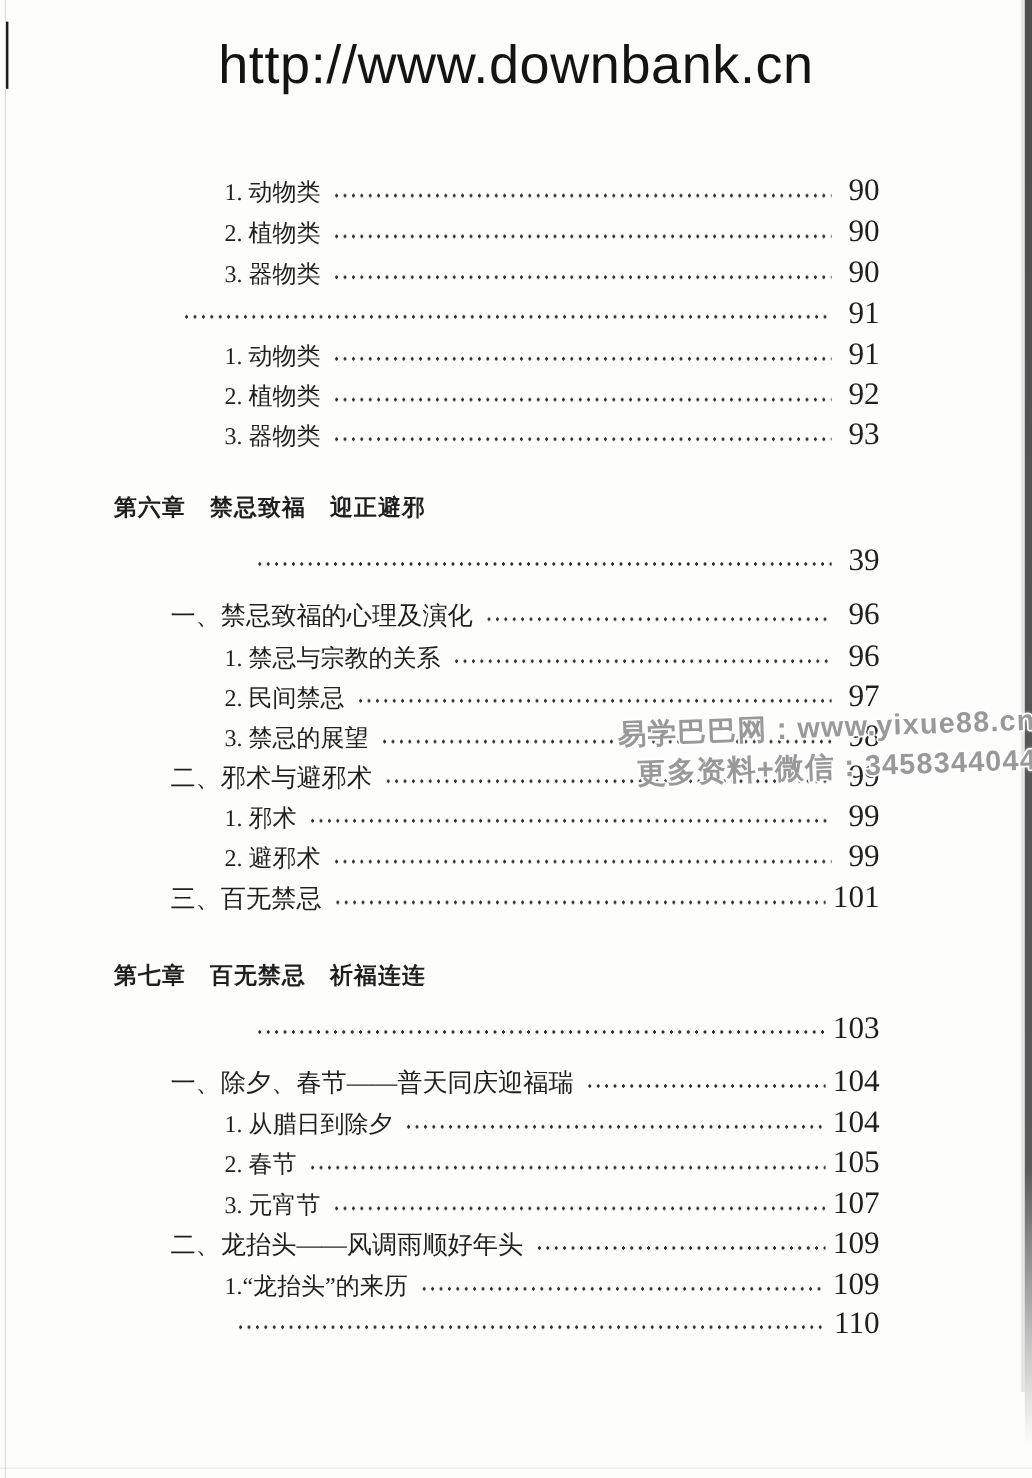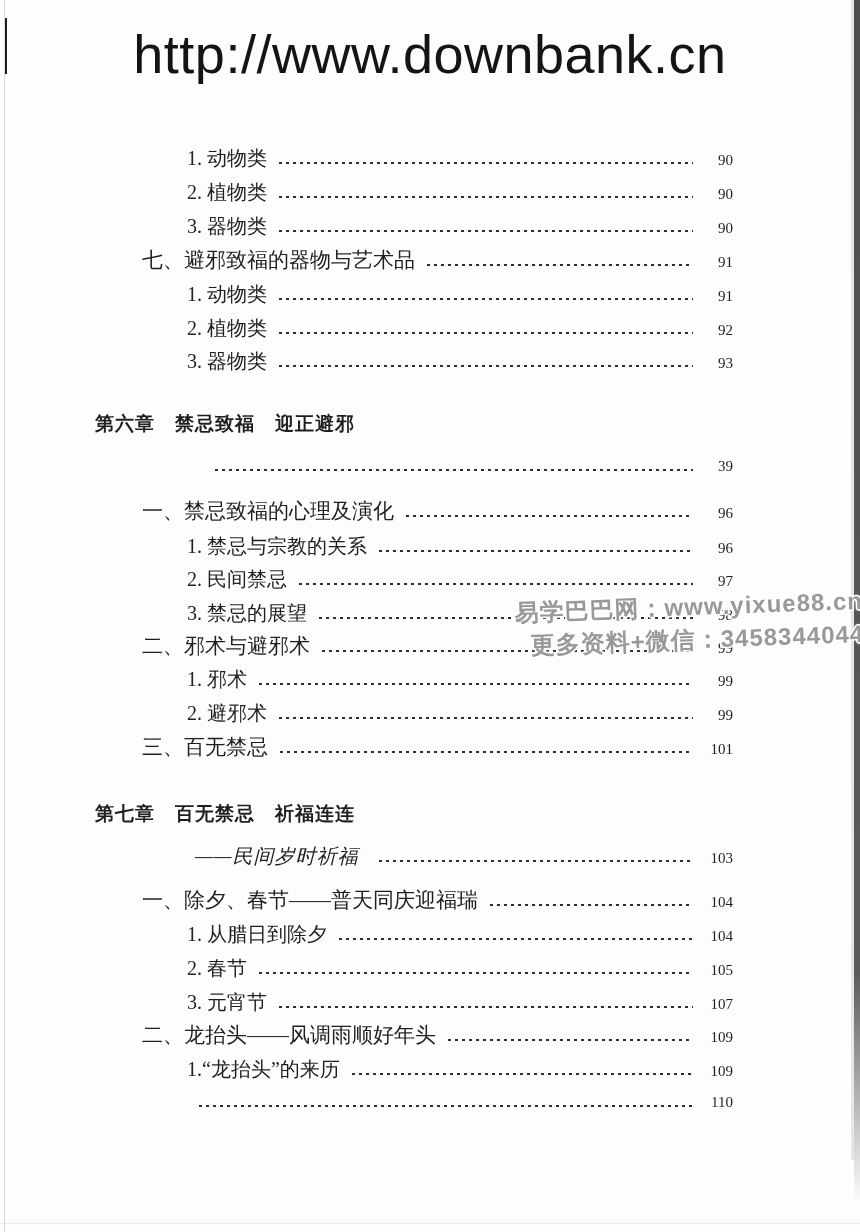--- a/index.html
+++ b/index.html
@@ -18,36 +18,36 @@
     position:absolute;right:0;top:0;width:6px;height:1215px;
     background:linear-gradient(to bottom,#4e4e4e 0%,#5a5a5a 80%,rgba(90,90,90,0) 99%);
   }
   .edge-right-soft{position:absolute;right:6px;top:0;width:3px;height:1160px;background:rgba(120,120,120,0.18);}
   .edge-bottom{position:absolute;left:0;bottom:8px;width:100%;height:1px;background:rgba(0,0,0,0.07);}
 
   .header-url{
     position:absolute;top:30px;left:0;width:100%;
     text-align:center;
     font-family:"Liberation Sans","DejaVu Sans",sans-serif;
-    font-size:54px;line-height:48px;color:#141414;letter-spacing:0.5px;
+    font-size:45px;line-height:48px;color:#141414;letter-spacing:0.5px;
   }
 
   .row{
     position:absolute;right:127px;
     display:flex;align-items:baseline;
     font-size:20px;line-height:27px;white-space:nowrap;
   }
   .row .label{flex:0 0 auto;}
   .row .leader{
     flex:1 1 auto;align-self:center;height:10px;margin:6px 6px 0 10px;
     background-image:radial-gradient(circle,#2e2e2e 1.3px,rgba(0,0,0,0) 1.5px);
     background-size:7px 10px;background-repeat:repeat-x;background-position:left center;
     min-width:12px;
   }
-  .row .pagenum{flex:0 0 auto;min-width:34px;text-align:right;font-size:15px;}
+  .row .pagenum{flex:0 0 auto;min-width:34px;text-align:right;font-size:26px;}
   .l1{left:142px;font-size:21px;}
   .l2{left:187px;justify-content:space-between;}
   .chapter{
     left:95px;right:auto;
     font-family:"Liberation Sans","DejaVu Sans",sans-serif;
     font-weight:bold;font-size:19px;line-height:31px;letter-spacing:1px;
   }
   .subtitle{left:195px;}
   .subtitle .label{font-style:italic;letter-spacing:1px;}
   .subtitle .leader{margin-left:18px;}
@@ -87,21 +87,20 @@
       <span class="label">2. 植物类</span>
       <span class="leader"></span>
       <span class="pagenum">90</span>
     </div>
     <div class="row l2" style="top:213px">
       <span class="label">3. 器物类</span>
       <span class="leader"></span>
       <span class="pagenum">90</span>
     </div>
     <div class="row l1" style="top:247px">
-      <span class="label">七、避邪致福的器物与艺术品</span>
       <span class="leader"></span>
       <span class="pagenum">91</span>
     </div>
     <div class="row l2" style="top:281px">
       <span class="label">1. 动物类</span>
       <span class="leader"></span>
       <span class="pagenum">91</span>
     </div>
     <div class="row l2" style="top:315px">
       <span class="label">2. 植物类</span>
@@ -159,21 +158,20 @@
     <div class="row l1" style="top:734px">
       <span class="label">三、百无禁忌</span>
       <span class="leader"></span>
       <span class="pagenum">101</span>
     </div>
 
     <div class="row chapter" style="top:798px">
       <span class="label">第七章　百无禁忌　祈福连连</span>
     </div>
     <div class="row subtitle" style="top:843px">
-      <span class="label">——民间岁时祈福</span>
       <span class="leader"></span>
       <span class="pagenum">103</span>
     </div>
     <div class="row l1" style="top:887px">
       <span class="label">一、除夕、春节——普天同庆迎福瑞</span>
       <span class="leader"></span>
       <span class="pagenum">104</span>
     </div>
     <div class="row l2" style="top:921px">
       <span class="label">1. 从腊日到除夕</span>

